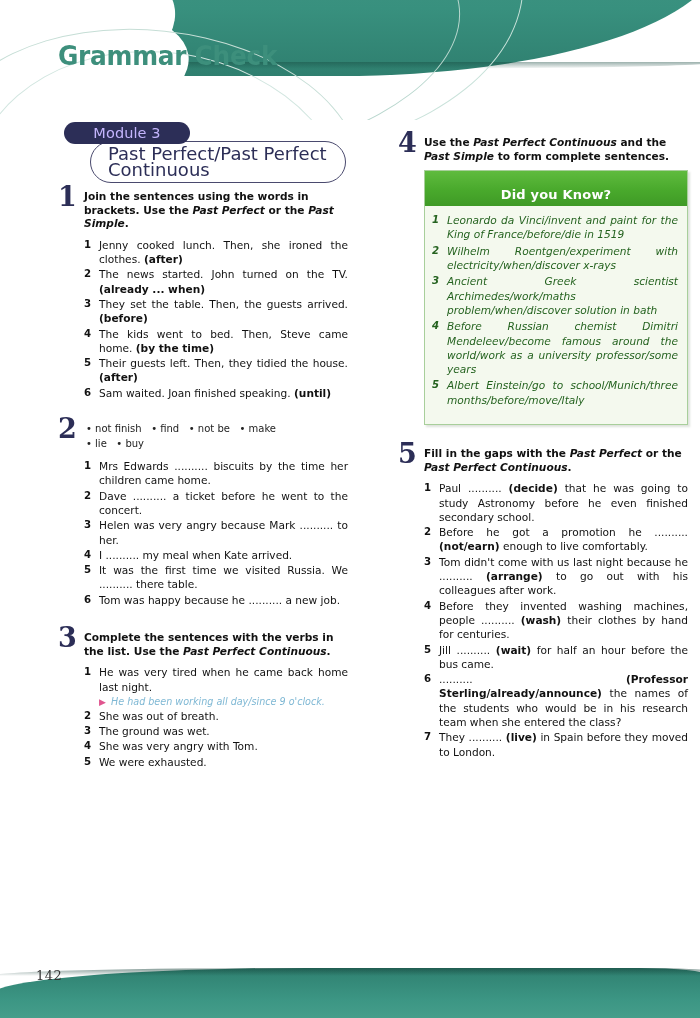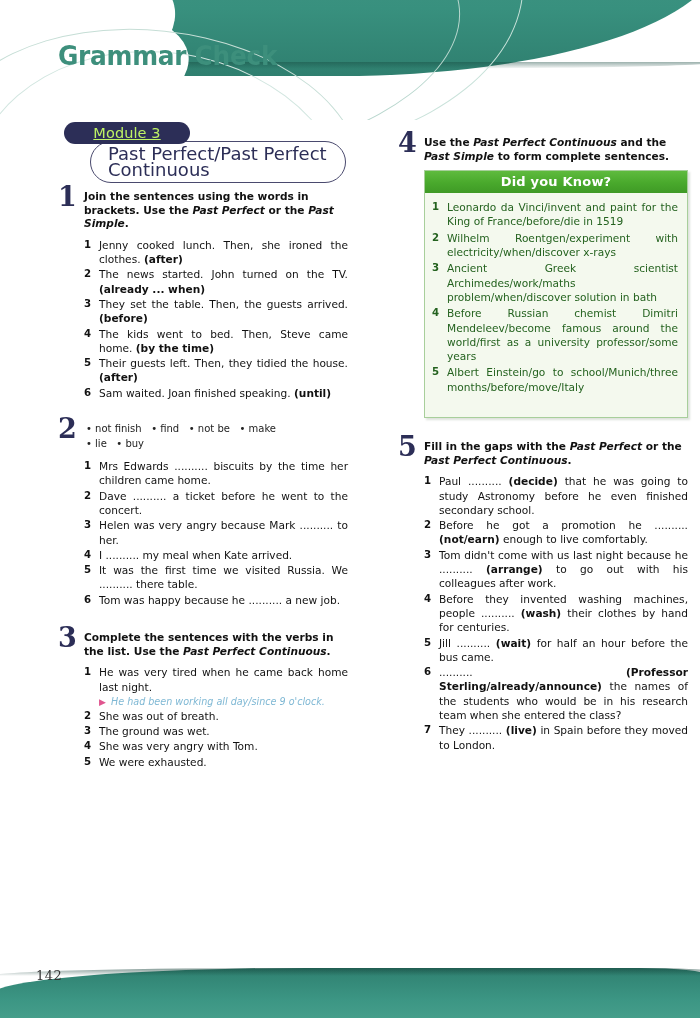--- a/index.html
+++ b/index.html
@@ -97,27 +97,26 @@
     z-index: 5;
   }
 
   
   .module-badge {
     position: absolute;
     left: 64px; top: 122px;
     width: 126px; height: 22px;
     background: #2c2e57;
     border-radius: 11px;
-    color: #bef264;
+    color: #c4b5fd;
     font-size: 14.5px;
     line-height: 22px;
     text-align: center;
     letter-spacing: .1px;
     z-index: 6;
-    text-decoration: underline;
   }
   .module-topic {
     position: absolute;
     left: 90px; top: 141px;
     width: 256px; height: 42px;
     border: 1px solid #4a4a6e;
     border-radius: 21px;
     z-index: 4;
     box-sizing: border-box;
   }
@@ -225,25 +224,26 @@
     background: #f4f9ee;
     box-sizing: border-box;
     box-shadow: 1.5px 1.5px 2px rgba(120,140,110,.25);
   }
   .dyk-header {
     background: linear-gradient(180deg, #5fbb3e 0%, #49a92c 55%, #3f9a26 100%);
     color: #ffffff;
     text-align: center;
     font-size: 13px;
     font-weight: bold;
-    padding: 3px 0 4px 0;
+    padding: 16px 0 4px 0;
     letter-spacing: .2px;
   }
   .dyk-body {
-    padding: 7px 9px 21px 7px;
+    padding: 7px 9px 15px 7px;
+    font-style: italic;
   }
   .dyk-body ol.items > li {
     color: #24621f;
     margin-bottom: 2px;
   }
   .dyk-body ol.items > li::before { color: #24621f; }
 
   
   .page-number {
     position: absolute;
@@ -336,21 +336,21 @@
       <div class="ex-num">4</div>
       <div class="ex-body">
         <p class="ex-rubric">Use the <i>Past Perfect Continuous</i> and the <i>Past Simple</i> to form complete sentences.</p>
         <div class="dyk-box">
           <div class="dyk-header">Did you Know?</div>
           <div class="dyk-body">
             <ol class="items">
               <li>Leonardo da Vinci/invent and paint for the King of France/before/die in 1519</li>
               <li>Wilhelm Roentgen/experiment with electricity/when/discover x-rays</li>
               <li>Ancient Greek scientist Archimedes/work/maths problem/when/discover solution in bath</li>
-              <li>Before Russian chemist Dimitri Mendeleev/become famous around the world/first as a university professor/some years</li>
+              <li>Before Russian chemist Dimitri Mendeleev/become famous around the world/work as a university professor/some years</li>
               <li>Albert Einstein/go to school/Munich/three months/before/move/Italy</li>
             </ol>
           </div>
         </div>
       </div>
     </section>
     <section class="exercise">
       <div class="ex-num">5</div>
       <div class="ex-body">
         <p class="ex-rubric">Fill in the gaps with the <i>Past Perfect</i> or the <i>Past Perfect Continuous</i>.</p>

